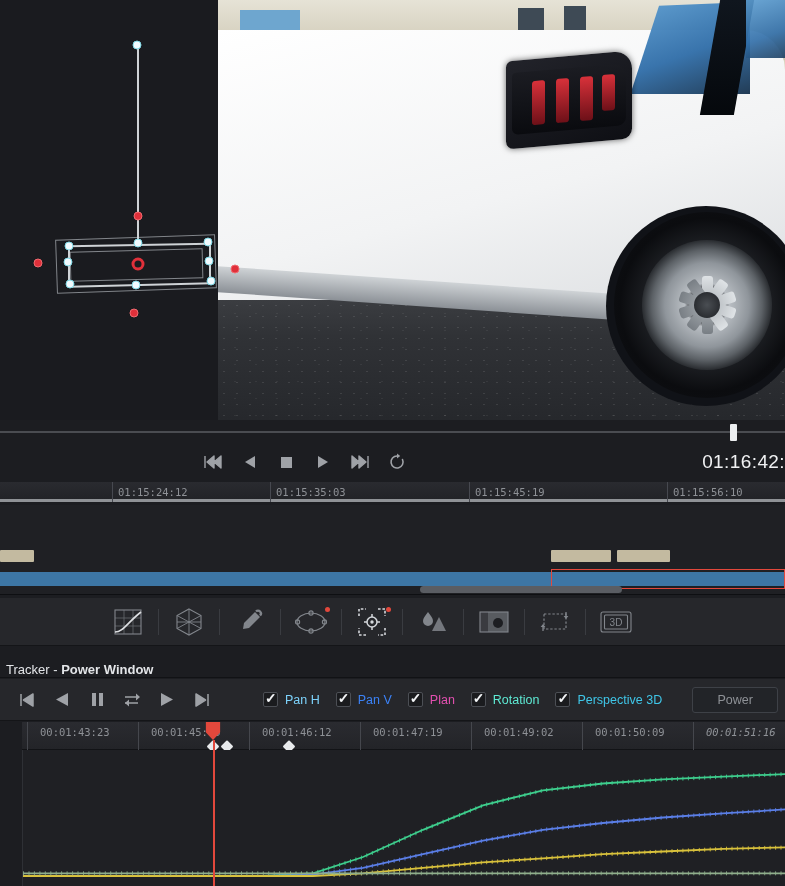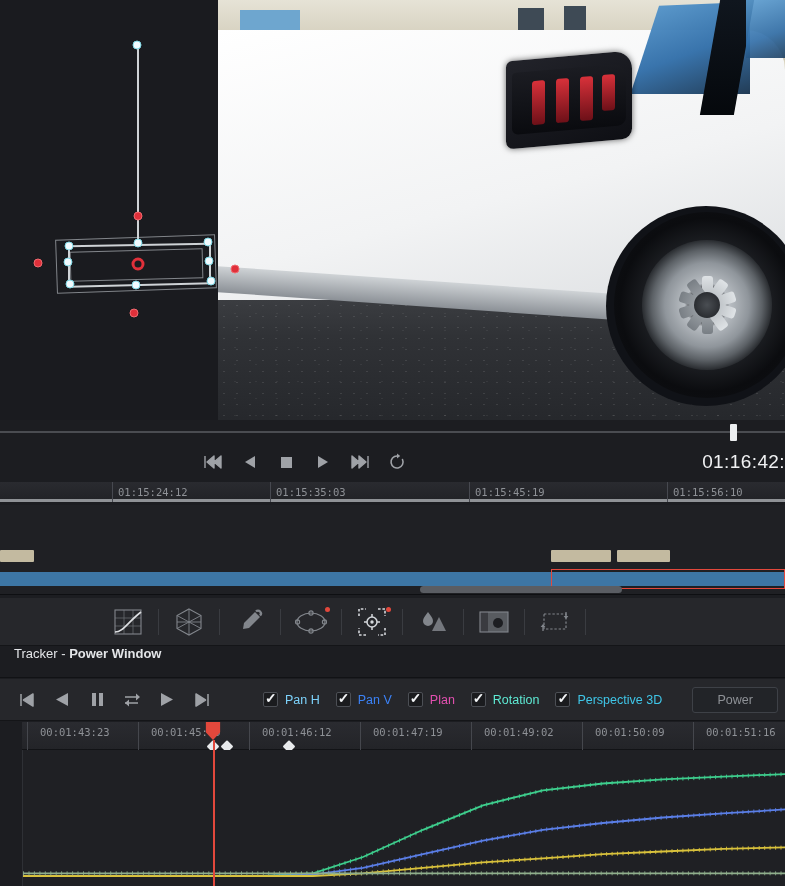--- a/index.html
+++ b/index.html
@@ -117,21 +117,21 @@
   .tool { position:relative; width:60px; height:48px;
     display:flex; align-items:center; justify-content:center; color:#82868c; }
   .tool.active { color:#d5d8dc; }
   .tool-sep { width:1px; height:26px; background:#3a3c41; }
   .tool-dot { position:absolute; top:9px; right:11px; width:5px; height:5px;
     border-radius:50%; background:#e2483c; }
 
   
   #tracker-hdr { position:absolute; left:0; top:646px; width:785px; height:32px;
     background:#1c1d21; border-bottom:1px solid #111215;
-    display:flex; align-items:flex-start; padding-left:14px; }
+    display:flex; align-items:flex-end; padding-left:6px; }
   #tracker-title { font-size:13px; color:#e3e5e8; }
   #tracker-title b { font-weight:bold; }
 
   #tracker-ctrl { position:absolute; left:0; top:679px; width:785px; height:42px;
     background:#26272b; border-bottom:1px solid #141518; display:flex; align-items:center; }
   #trk-transport { display:flex; align-items:center; padding-left:14px; gap:9px; }
   .ttb { width:26px; height:26px; display:flex; align-items:center; justify-content:center;
     color:#9fa2a7; }
   #trk-checks { display:flex; align-items:center; gap:16px; margin-left:48px; }
   .chk-item { display:flex; align-items:center; gap:7px; }
@@ -362,20 +362,27 @@
   </div>
   <div class="tool-sep"></div>
   <div class="tool">
     <svg width="30" height="24" viewBox="0 0 30 24">
         <rect x="4" y="4" width="22" height="15" fill="none" stroke="currentColor" stroke-width="1.2" stroke-dasharray="2.4 1.8"></rect>
         <path d="M26 2v6M3 15v6" stroke="currentColor" stroke-width="1.3"></path>
         <path d="M26 9l-2.4-3h4.8zM3 14l2.4 3H.6z" fill="currentColor"></path>
       </svg>
   </div>
   <div class="tool-sep"></div>
+  <div class="tool">
+    <svg width="32" height="22" viewBox="0 0 32 22">
+        <rect x="1" y="1" width="30" height="20" rx="2" fill="none" stroke="currentColor" stroke-width="1.1"></rect>
+        <rect x="4.5" y="4" width="23" height="14" rx="1" fill="none" stroke="currentColor" stroke-width="1.1"></rect>
+        <text x="16" y="15" font-size="10" fill="currentColor" text-anchor="middle" font-family="Liberation Sans, sans-serif">3D</text>
+      </svg>
+  </div>
 </div>
 
 <div id="tracker-hdr">
   <div id="tracker-title"><span>Tracker - </span><b>Power Window</b></div>
 </div>
 
 <div id="tracker-ctrl">
   <div id="trk-transport">
     <div class="ttb">
       <svg width="16" height="16" viewBox="0 0 16 16">
@@ -439,21 +446,21 @@
 </div>
 
 <div id="trk-ruler-pad"></div>
 <div id="trk-ruler">
     <div class="trk-tick" style="left: 5px;">00:01:43:23</div>
     <div class="trk-tick" style="left: 116px;">00:01:45:05</div>
     <div class="trk-tick" style="left: 227px;">00:01:46:12</div>
     <div class="trk-tick" style="left: 338px;">00:01:47:19</div>
     <div class="trk-tick" style="left: 449px;">00:01:49:02</div>
     <div class="trk-tick" style="left: 560px;">00:01:50:09</div>
-    <div class="trk-tick" style="left: 671px;">00:01:51:16</div>
+    <div class="trk-tick" style="left: 671px; font-style: italic;">00:01:51:16</div>
     <div class="kf" style="left: 191px; top: 20px;"></div>
     <div class="kf" style="left: 205px; top: 20px;"></div>
     <div class="kf" style="left: 267px; top: 20px;"></div>
   </div>
 <div id="trk-playhead-head"></div>
 
 <div id="graph-pad"></div>
 <div id="graph">
     <svg width="763" height="136">
       <path d="M0.0 126.0 L60.0 126.0 L120.0 126.0 L180.0 126.0 L213.0 126.0 L240.0 126.0 L290.0 123.3 L340.0 107.0 L400.0 79.8 L460.0 55.3 L520.0 40.3 L580.0 33.5 L640.0 29.4 L700.0 26.7 L763.0 24.0" fill="none" stroke="#3ecf8e" stroke-width="1.8"></path>

